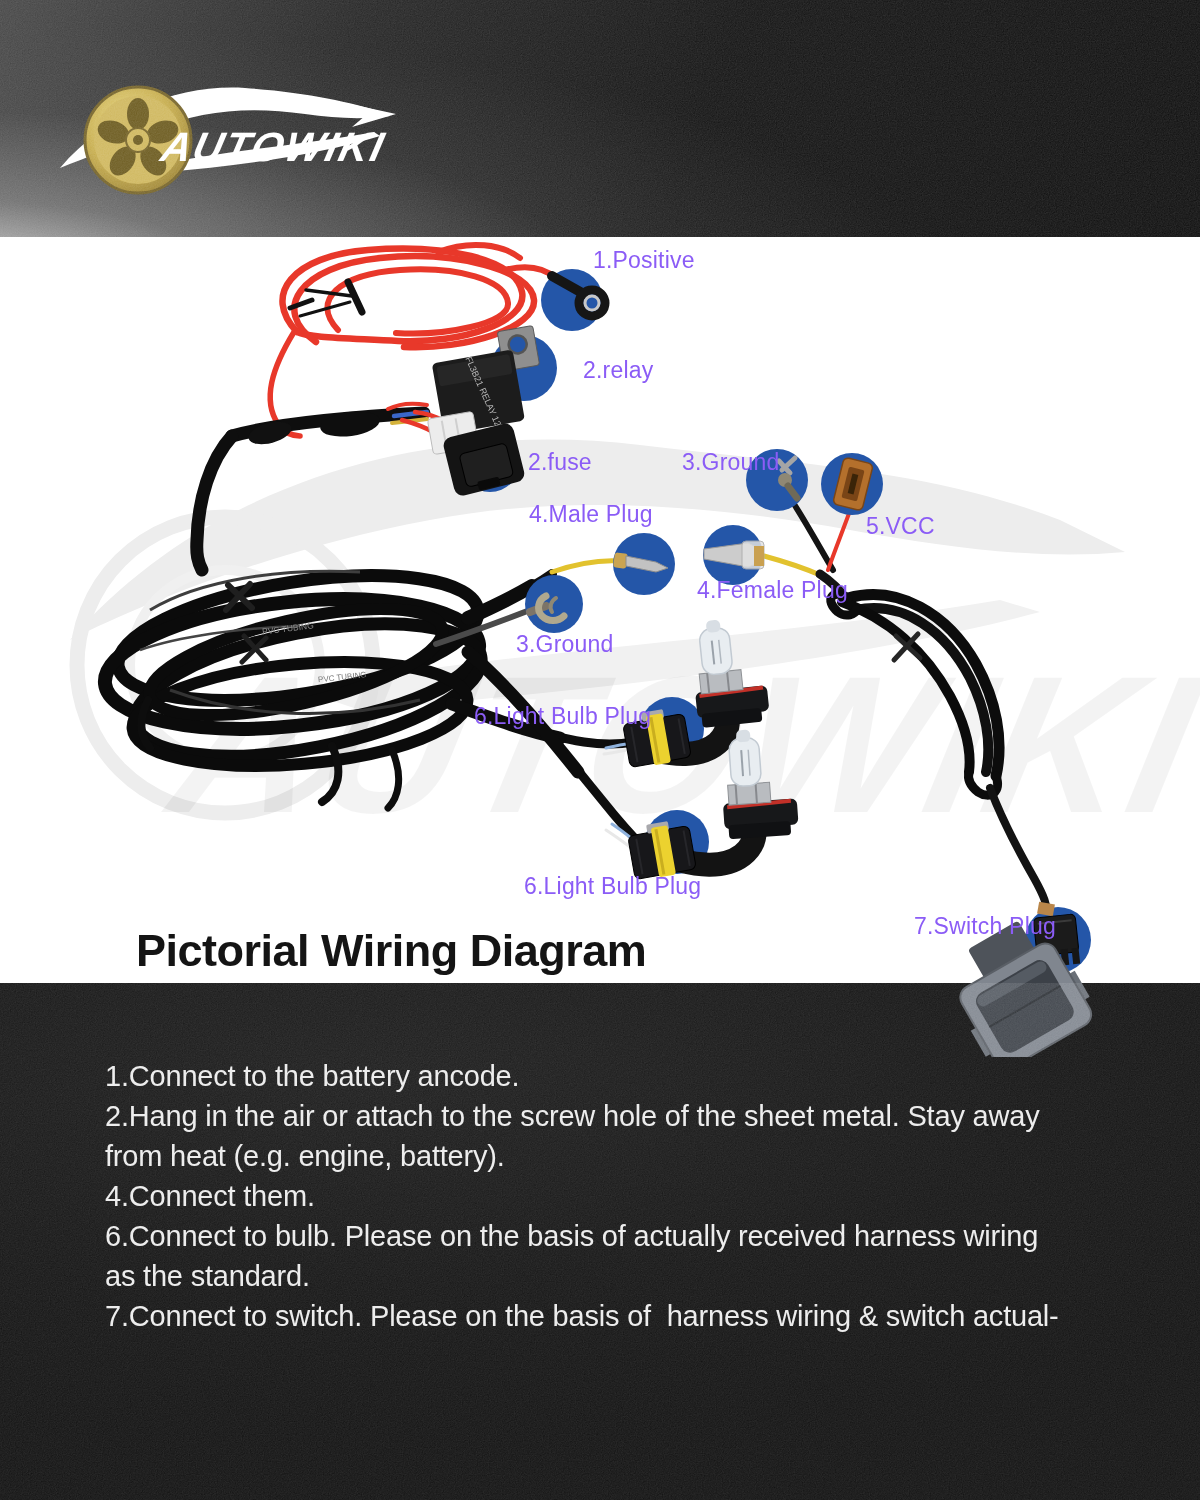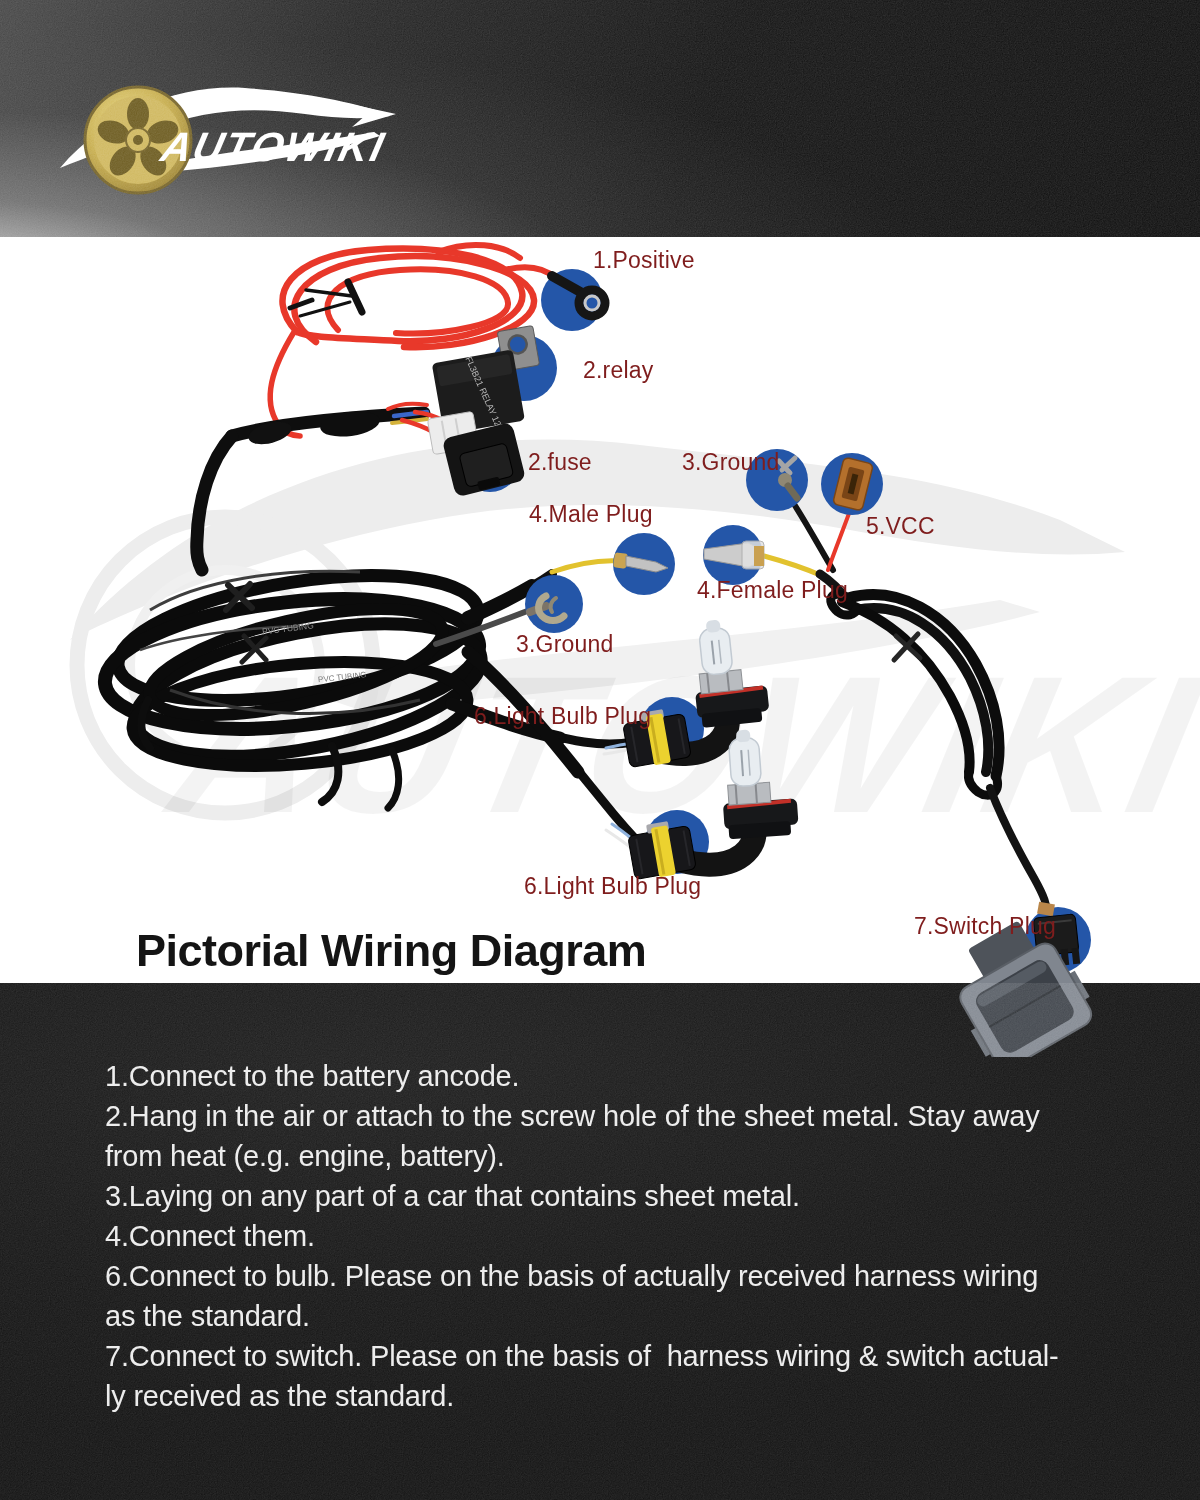--- a/index.html
+++ b/index.html
@@ -8,21 +8,21 @@
   
   .header{position:absolute;left:0;top:0;width:1200px;height:237px;
     background:
       radial-gradient(130% 170% at -6% 118%, rgba(225,225,225,.95) 0%, rgba(150,150,150,.55) 20%, rgba(70,70,70,.28) 42%, rgba(0,0,0,0) 64%),
       linear-gradient(112deg,#3d3d3d 0%,#1a1a1a 28%,#060606 58%,#000 100%);}
   .brand-text{position:absolute;left:162px;top:124px;color:#fff;font-weight:bold;
       font-size:41px;letter-spacing:2px;transform:skewX(-13deg);font-style:italic;}
   
   .photo-panel{position:absolute;left:0;top:237px;width:1200px;height:746px;background:#fff;}
   .harness-svg{position:absolute;left:0;top:237px;width:1200px;height:820px;z-index:3;pointer-events:none;}
-  .callout-label{position:absolute;z-index:4;color:#7f1d1d;font-size:23px;line-height:1.05;
+  .callout-label{position:absolute;z-index:4;color:#8b5cf6;font-size:23px;line-height:1.05;
       letter-spacing:0.2px;white-space:pre;}
   .diagram-title{position:absolute;left:112px;top:925px;z-index:4;color:#141414;
       font-size:45px;font-weight:bold;letter-spacing:-0.5px;margin-left:24px;}
   
   .footer{position:absolute;left:0;top:983px;width:1200px;height:517px;z-index:1;
       background:radial-gradient(90% 70% at 32% 18%, #141414 0%, #0b0b0b 60%, #080808 100%);}
   .instructions{position:absolute;left:105px;top:1056px;z-index:2;color:#ebebeb;
       font-size:29px;line-height:40px;letter-spacing:-0.2px;}
   .instr-line{white-space:pre;}
   
@@ -303,26 +303,24 @@
   <div class="callout-label" style="left:524px;top:874px">6.Light Bulb Plug</div>
   <div class="callout-label" style="left:914px;top:914px">7.Switch Plug</div>
 
   <div class="diagram-title">Pictorial Wiring Diagram</div>
 
   <div class="footer"></div>
   <div class="instructions">
     <div class="instr-line">1.Connect to the battery ancode.</div>
     <div class="instr-line">2.Hang in the air or attach to the screw hole of the sheet metal. Stay away</div>
     <div class="instr-line">from heat (e.g. engine, battery).</div>
-    <div class="instr-line">3.Laying on any part of a car that contains sheet metal.</div>
     <div class="instr-line">4.Connect them.</div>
     <div class="instr-line">6.Connect to bulb. Please on the basis of actually received harness wiring</div>
     <div class="instr-line">as the standard.</div>
     <div class="instr-line">7.Connect to switch. Please on the basis of  harness wiring &amp; switch actual-</div>
-    <div class="instr-line">ly received as the standard.</div>
   </div>
 
   <svg class="noise-svg" width="1200" height="1500">
     <defs>
       <filter id="grain" x="0" y="0" width="100%" height="100%">
         <feTurbulence type="fractalNoise" baseFrequency="0.85" numOctaves="2" stitchTiles="stitch"></feTurbulence>
         <feColorMatrix type="matrix" values="0 0 0 0 1  0 0 0 0 1  0 0 0 0 1  0.5 0.5 0.5 0 0"></feColorMatrix>
       </filter>
     </defs>
     <rect x="0" y="0" width="1200" height="237" filter="url(#grain)" opacity="0.16"></rect>

